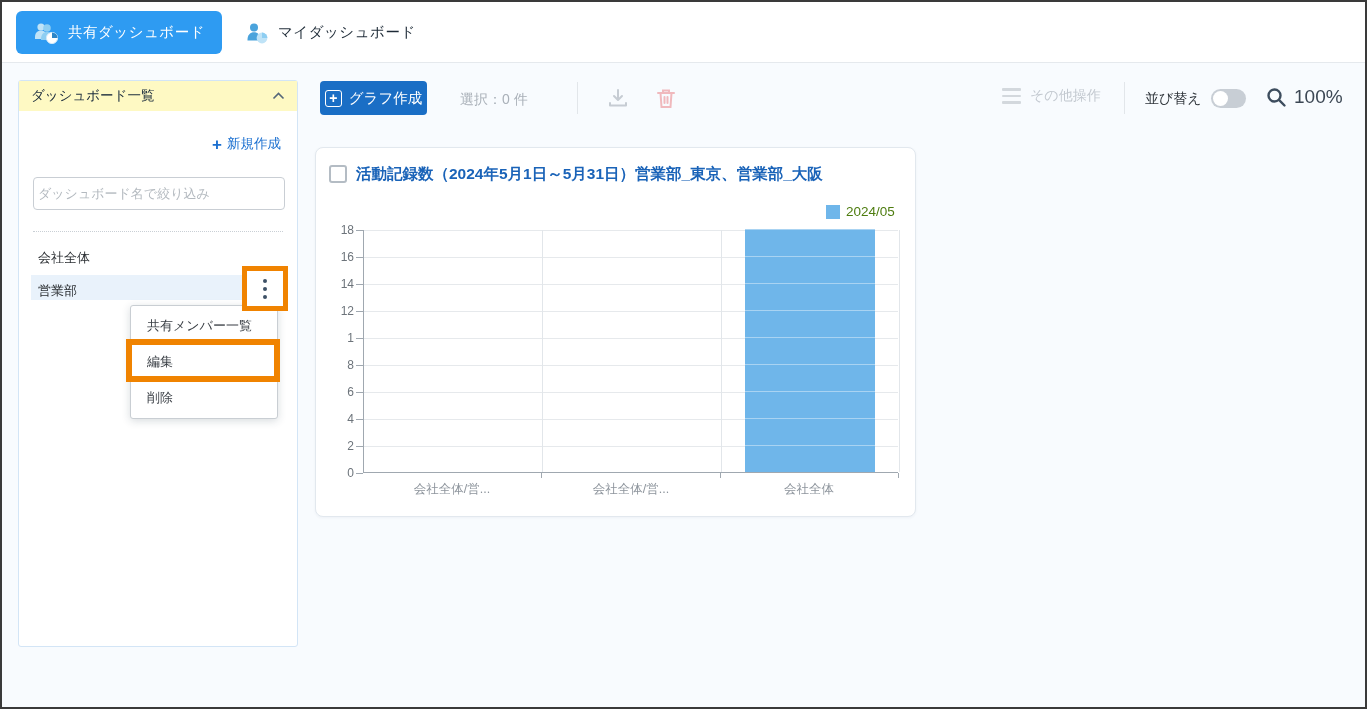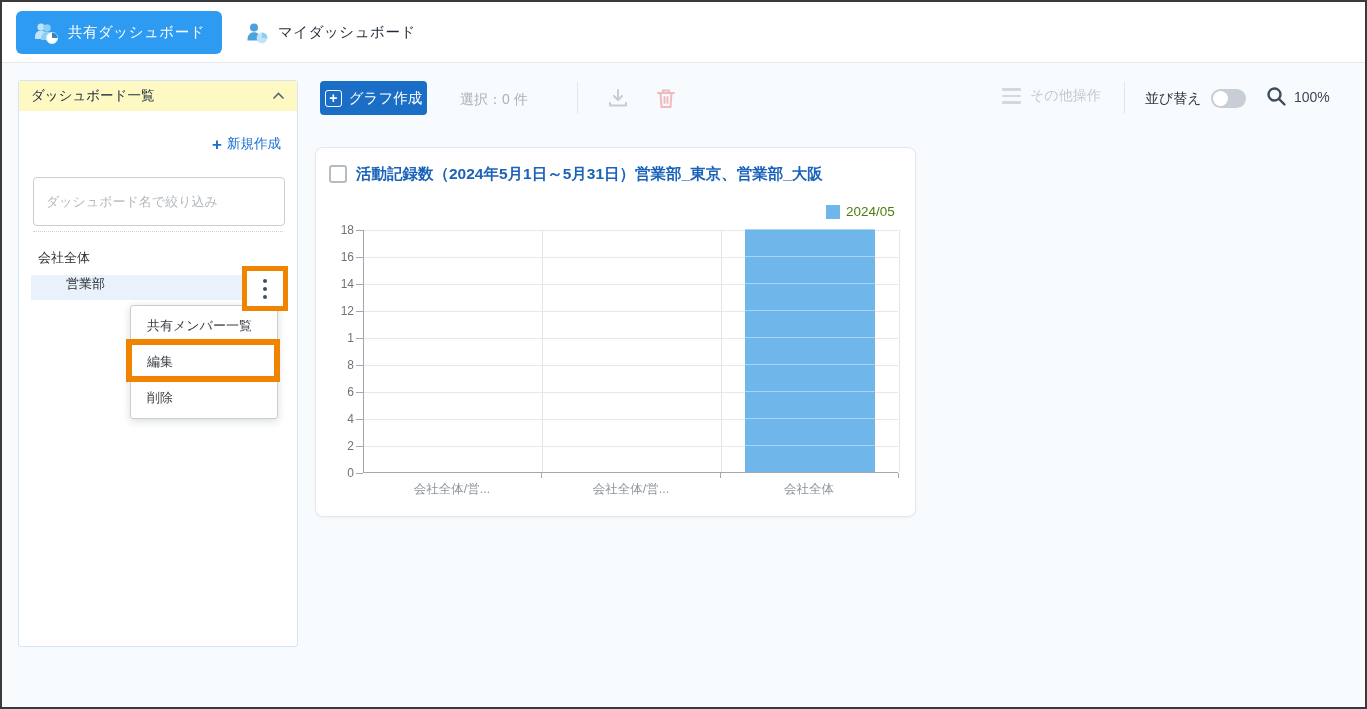--- a/index.html
+++ b/index.html
@@ -21,30 +21,30 @@
   .content { position:absolute; left:0; top:61px; right:0; bottom:0; background:#f8fbfe; }
   
   .sidebar { position:absolute; left:16px; top:78px; width:280px; height:567px;
     background:#fff; border:1px solid #d3e5f6; border-radius:3px; z-index:2; }
   .sb-header { height:30px; background:#fef9c3; display:flex; align-items:center;
     justify-content:space-between; padding:0 12px; }
   .sb-title { font-size:13.5px; color:#16283a; }
   .sb-new { position:absolute; right:16px; top:54px; display:flex; align-items:center;
     gap:5px; color:#1a6fd0; font-size:13.5px; cursor:pointer; }
   .sb-new .plus { font-size:17px; font-weight:bold; line-height:1; }
-  .sb-filter { position:absolute; left:14px; top:96px; width:252px; height:49px;
-    border:1px solid #c9ced4; border-radius:4px; padding:0 12px; font-size:13px;
+  .sb-filter { position:absolute; left:14px; top:96px; width:252px; height:33px;
+    border:1px solid #c9ced4; border-radius:4px; padding:0 4px; font-size:13px;
     color:#333; outline:none; background:#fff;
     font-family:"Liberation Sans","DejaVu Sans",sans-serif; }
   .sb-filter::placeholder { color:#b3b9bf; }
   .sb-dotted { position:absolute; left:14px; right:14px; top:150px;
     border-top:1px dotted #c9cfd5; }
   .sb-group { position:absolute; left:19px; top:168px; font-size:13px; color:#2b2f33; }
   .sb-row { position:absolute; left:12px; right:13px; top:194px; height:25px;
-    background:#e9f2fb; display:flex; align-items:flex-start; cursor:pointer;padding-left:28px; }
+    background:#e9f2fb; display:flex; align-items:flex-end; cursor:pointer; }
   .sb-row-label { font-size:13px; color:#2b2f33; padding-left:7px; }
   
   .kebab-box { position:absolute; left:240px; top:264px; width:46px; height:45px;
     border:5px solid #f08300; background:#fff; z-index:6; display:flex;
     align-items:center; justify-content:center; cursor:pointer; }
   .kebab-dots { display:flex; flex-direction:column; gap:4px; }
   .kebab-dots i { width:4px; height:4px; border-radius:50%; background:#3d5166; }
   
   .ctx-menu { position:absolute; left:128px; top:303px; width:148px;
     background:#fff; border:1px solid #c9ced3; border-radius:3px;
@@ -70,21 +70,21 @@
   .burger i { width:19px; height:2.5px; background:#d3d8dd; border-radius:1px; }
   .sort-wrap { position:absolute; left:1143px; top:87px; display:flex;
     align-items:center; gap:9px; }
   .sort-label { font-size:14px; color:#2f353b; }
   .toggle { width:35px; height:19px; border-radius:10px; background:#c8ced5;
     position:relative; cursor:pointer; }
   .toggle .knob { position:absolute; left:2px; top:2px; width:15px; height:15px;
     border-radius:50%; background:#fff; }
   .zoom-wrap { position:absolute; left:1264px; top:84px; display:flex;
     align-items:center; gap:7px; }
-  .zoom-val { font-size:14px; color:#3c4754; }
+  .zoom-val { font-size:19px; color:#3c4754; }
   
   .card { position:absolute; left:313px; top:145px; width:601px; height:370px;
     background:#fff; border:1px solid #e2e8ee; border-radius:8px;
     box-shadow:0 1px 3px rgba(30,60,90,.05); z-index:1; }
   .card-check { position:absolute; left:13px; top:17px; width:18px; height:18px;
     border:2px solid #b4bcc4; border-radius:3px; background:#fff; cursor:pointer; }
   .card-title { position:absolute; left:40px; top:16px; font-size:15.5px;
     font-weight:bold; color:#1a63b8; white-space:nowrap; cursor:pointer; }
   .legend { position:absolute; left:510px; top:56px; display:flex; align-items:center; gap:6px; }
   .legend-sq { width:14px; height:14px; }

